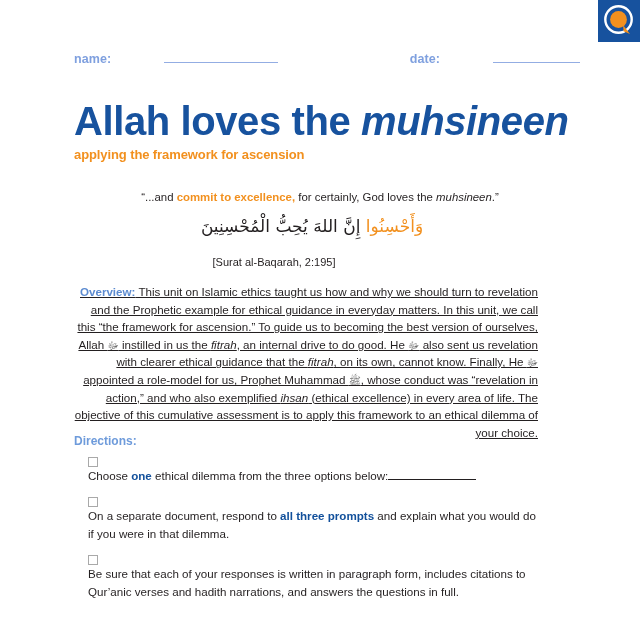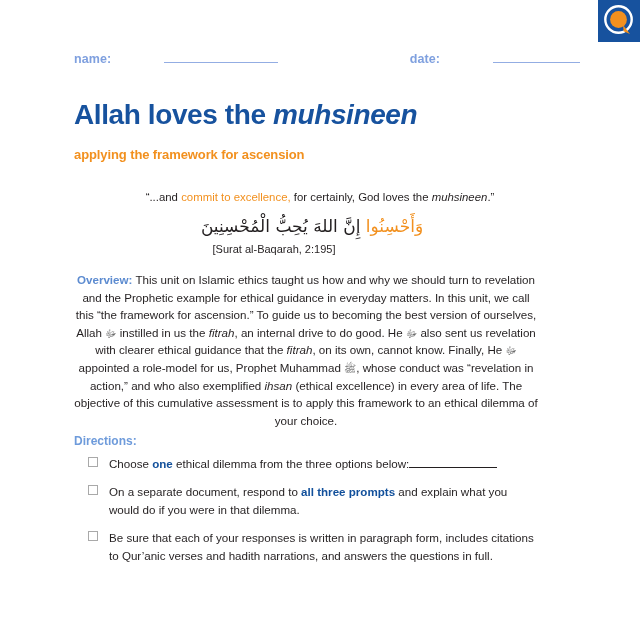--- a/index.html
+++ b/index.html
@@ -56,21 +56,21 @@
   }
   .rule-name { width: 168px; }
   .rule-date { width: 128px; }
   .gap-namedate { width: 52px; }
 
   
   .title {
     position: absolute;
     top: 100px;
     left: 74px;
-    font-size: 28px;
+    font-size: 40px;
     font-weight: bold;
     color: #17529E;
     letter-spacing: -0.4px;
     line-height: 1.08;
     white-space: nowrap;
   }
   .title .ital { font-style: italic; }
   .subtitle {
     position: absolute;
     top: 147px;
@@ -88,58 +88,59 @@
     top: 190px;
     left: 0;
     width: 640px;
     text-align: center;
     font-size: 11.4px;
     color: #231F20;
     line-height: 1.35;
   }
   .quote-en .hl {
     color: #F2901E;
-    font-weight: normal;
+    font-weight: bold;
   }
   .quote-en .ital { font-style: italic; }
 
   .quote-ar {
     position: absolute;
     top: 213px;
     left: 0;
     width: 624px;
     text-align: center;
     font-size: 17px;
     direction: rtl;
     color: #231F20;
     font-family: "DejaVu Sans", sans-serif;
     line-height: 1.6;
   }
   .quote-ar .ar-hl { color: #F2901E; }
 
   .quote-cite {
     position: absolute;
-    top: 243px;
+    top: 256px;
     left: 0;
     width: 548px;
     text-align: center;
     font-size: 11px;
     color: #231F20;
   }
 
   
   .overview {
     position: absolute;
-    top: 271px;
+    top: 283px;
     left: 74px;
     width: 464px;
     font-size: 11.6px;
     line-height: 1.52;
     color: #231F20;
-    text-align: center;
+    text-align: right;
+    text-decoration: underline;
   }
   .overview .ov-label {
     color: #5C8BD0;
     font-weight: bold;
   }
   .overview .ital { font-style: italic; }
   .hon {
     font-family: "DejaVu Sans", sans-serif;
     font-size: 10px;
     color: #555;
@@ -157,20 +158,21 @@
   .dir-list {
     position: absolute;
     top: 455px;
     left: 88px;
     width: 452px;
   }
   .dir-item {
     display: flex;
     align-items: flex-start;
     margin-bottom: 11px;
+    flex-direction: column;
   }
   .checkbox {
     flex: 0 0 auto;
     width: 10px;
     height: 10px;
     border: 1.2px solid #A9A9A9;
     background: #ffffff;
     margin-top: 2px;
     margin-right: 11px;
     box-sizing: border-box;

